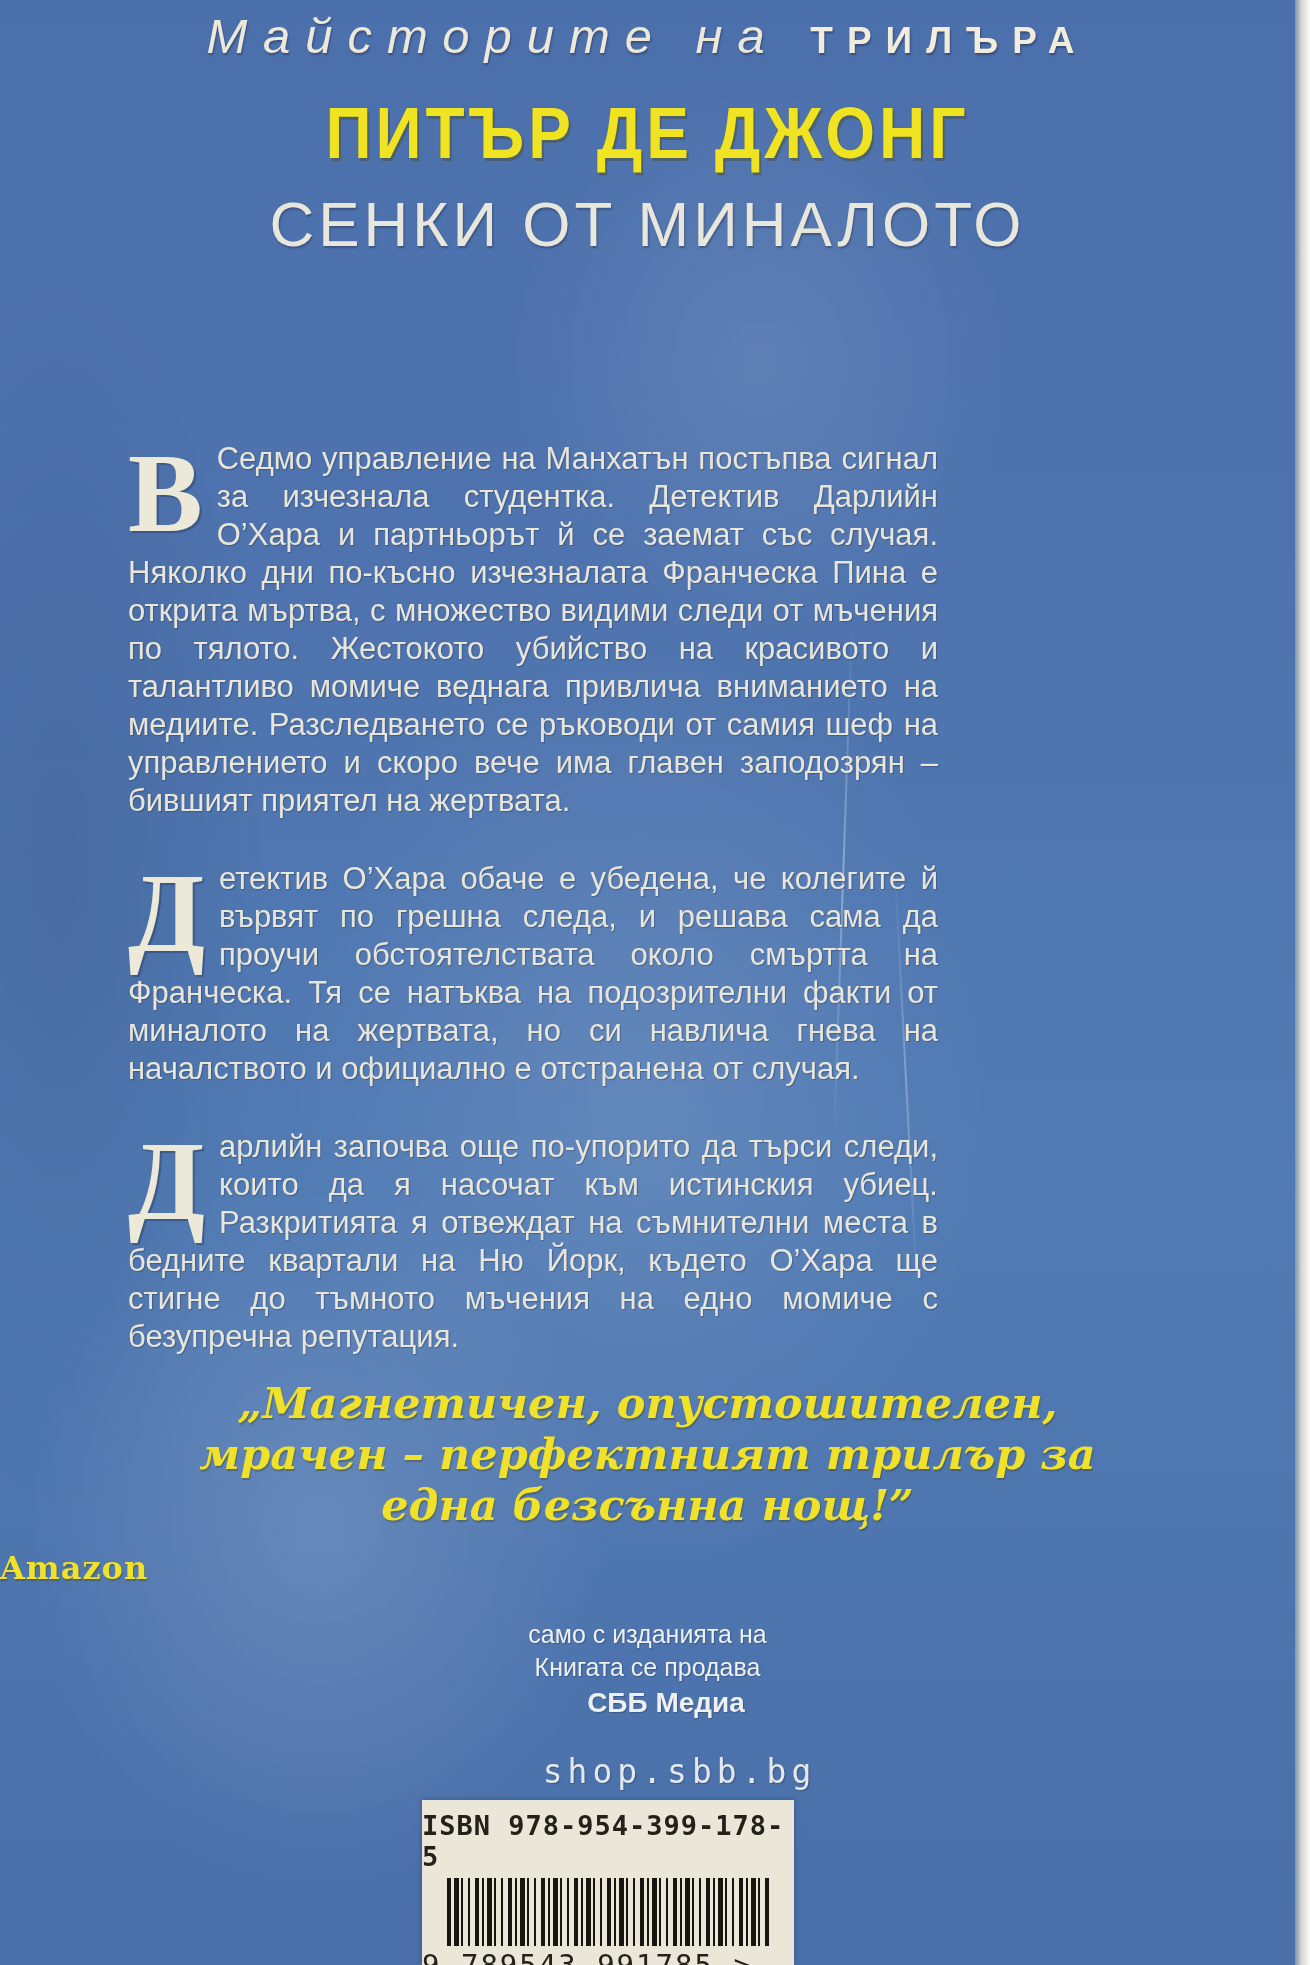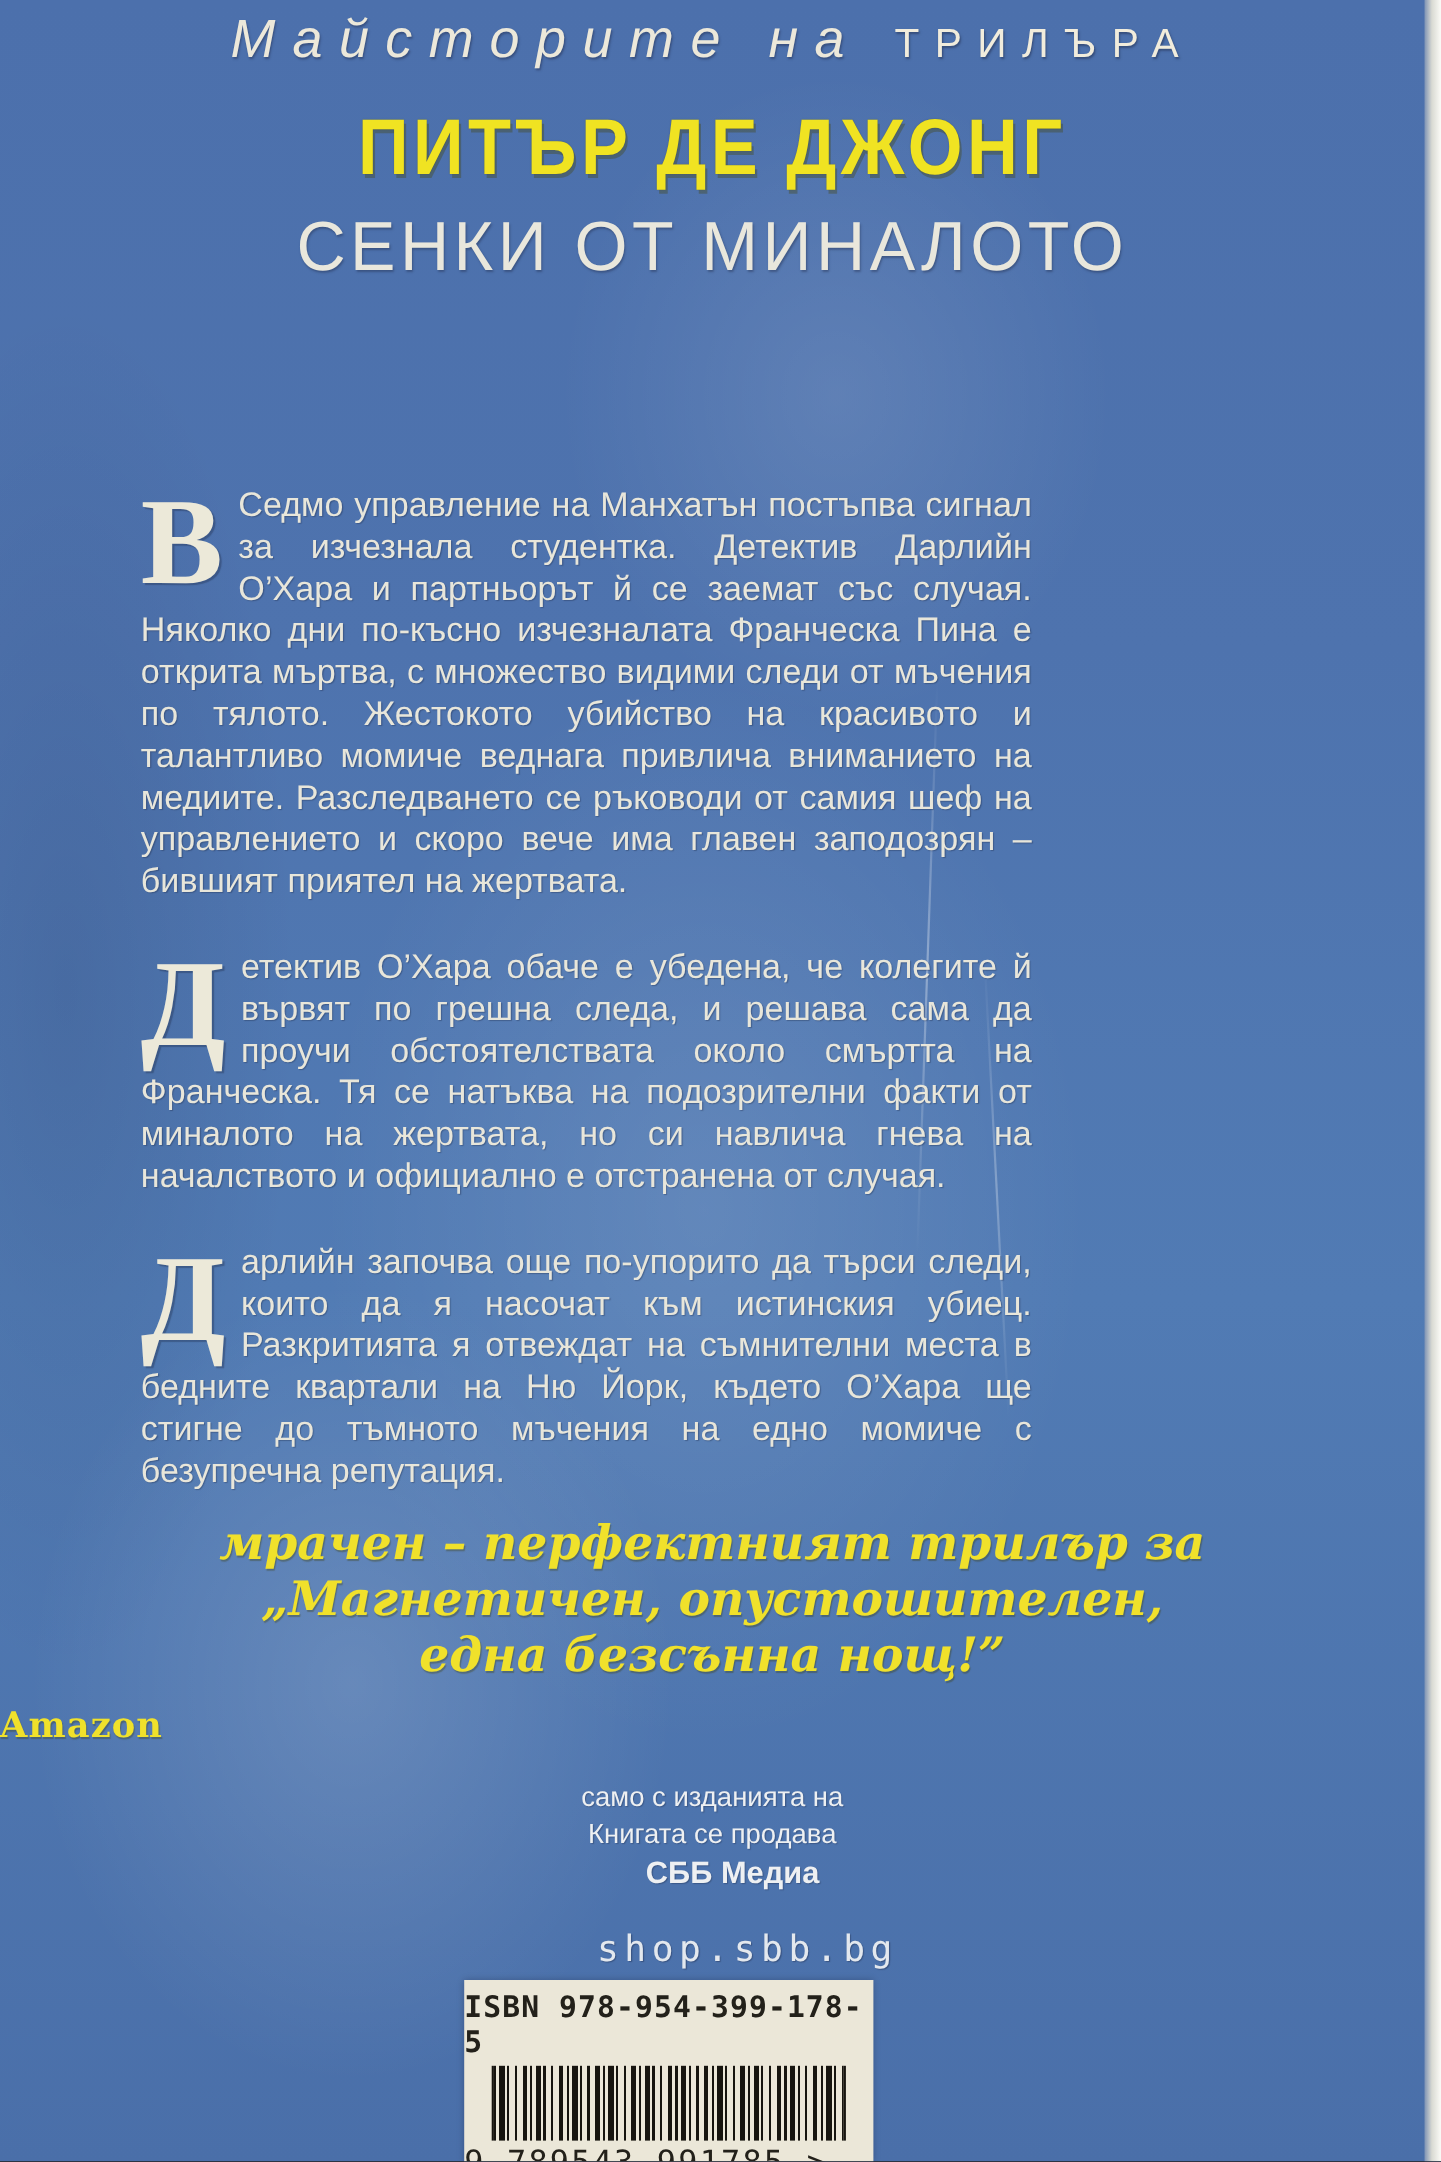--- a/index.html
+++ b/index.html
@@ -28,21 +28,21 @@
 
   .series-band{
     position:absolute;top:8px;left:0;width:1295px;
     text-align:center;color:#ece8da;white-space:nowrap;
   }
   .series-prefix{
     font-style:italic;font-size:49px;letter-spacing:15px;
     text-shadow:1px 2px 2px rgba(30,40,70,.45);
   }
   .series-highlight{
-    font-style:normal;font-weight:normal;font-size:37px;letter-spacing:14px;
+    font-style:normal;font-weight:bold;font-size:37px;letter-spacing:14px;
     margin-left:26px;color:#f1ecdc;
     text-shadow:1px 2px 2px rgba(30,40,70,.5);
   }
 
   .author{
     position:absolute;top:92px;left:0;width:1295px;
     text-align:center;
     font-weight:bold;font-size:64px;letter-spacing:4px;
     color:#f0e322;
     transform:scaleY(1.12);transform-origin:top;
@@ -153,22 +153,22 @@
     </p>
     <p>
       <span class="dropcap">Д</span><span>етектив О’Хара обаче е убедена, че колегите й вървят по грешна следа, и решава сама да проучи обстоятелствата около смъртта на Франческа. Тя се натъква на подозрителни факти от миналото на жертвата, но си навлича гнева на началството и официално е отстранена от случая.</span>
     </p>
     <p>
       <span class="dropcap">Д</span><span>арлийн започва още по-упорито да търси следи, които да я насочат към истинския убиец. Разкритията я отвеждат на съмнителни места в бедните квартали на Ню Йорк, където О’Хара ще стигне до тъмното мъчения на едно момиче с безупречна репутация.</span>
     </p>
   </div>
 
   <div class="review">
+    <div>„Магнетичен, опустошителен,</div>
     <div>мрачен – перфектният трилър за</div>
-    <div>„Магнетичен, опустошителен,</div>
     <div>една безсънна нощ!”</div>
     <div class="attribution">Amazon</div>
   </div>
 
   <div class="publisher">
     <div>само с изданията на</div>
     <div>Книгата се продава</div>
     <div class="brand">СББ Медиа</div>
   </div>
 

